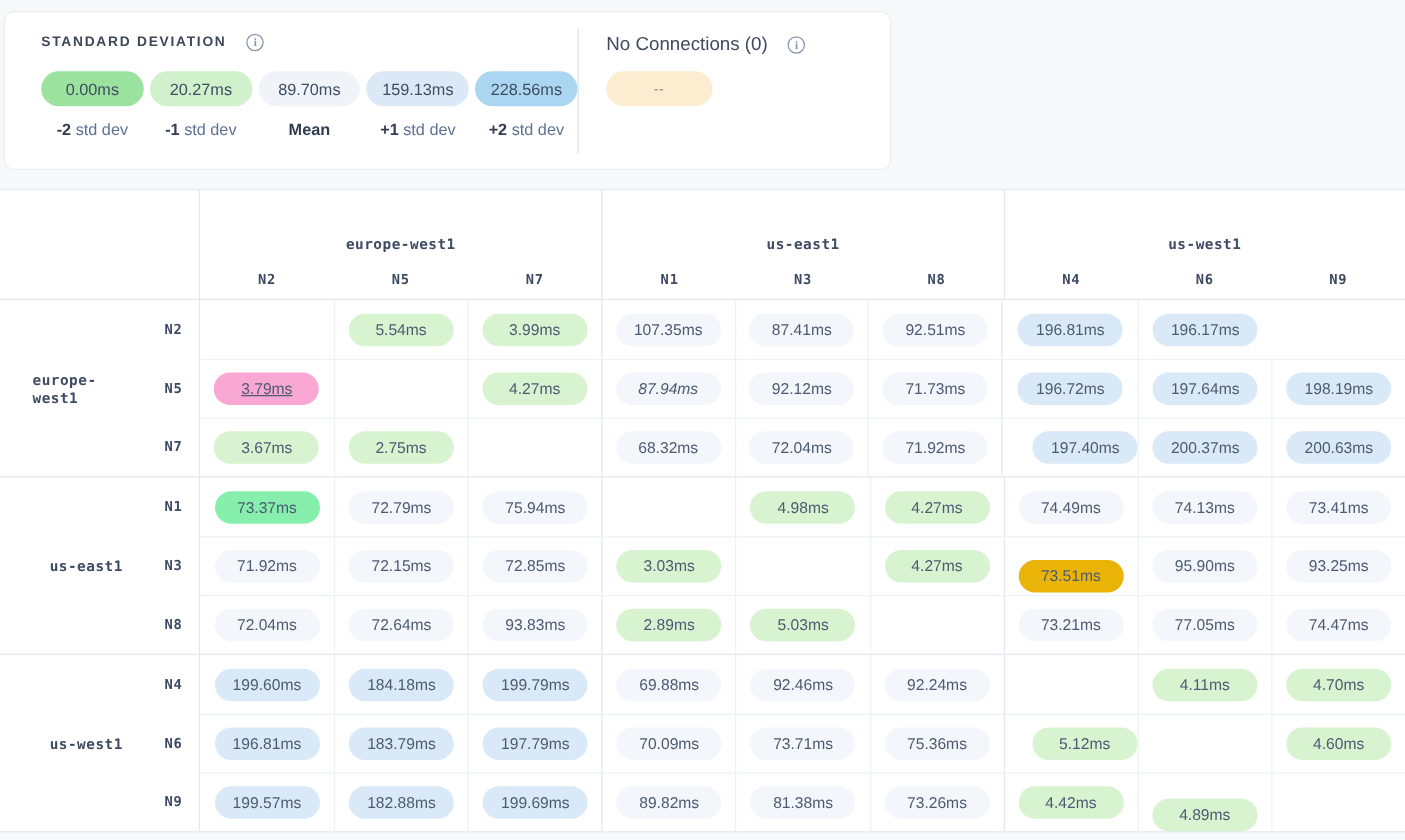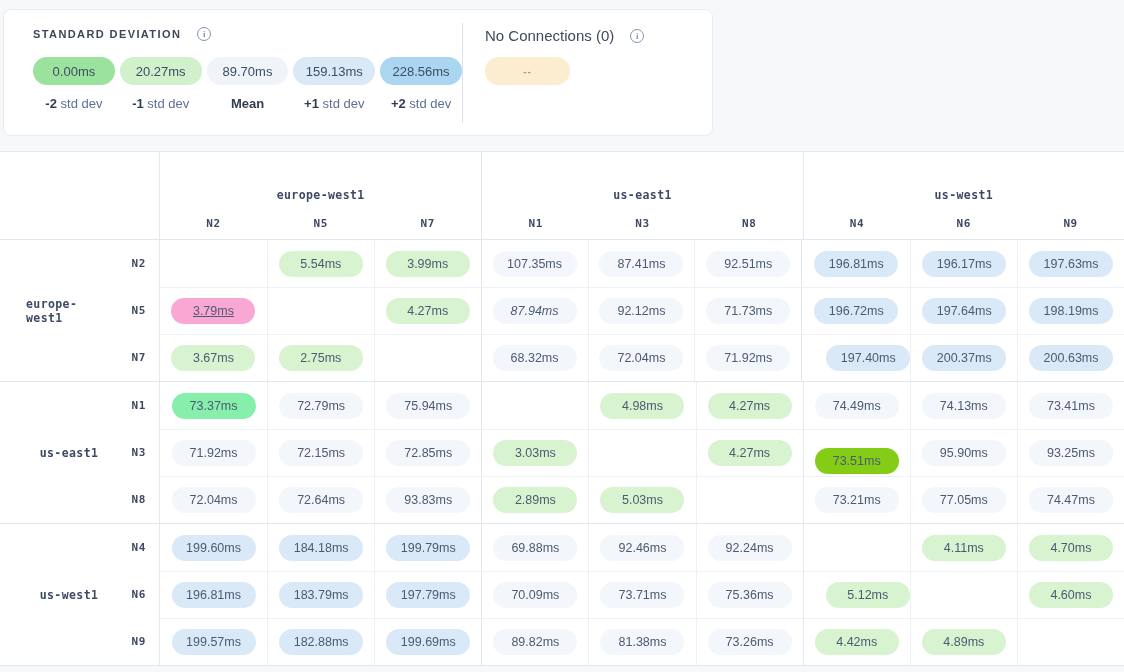--- a/index.html
+++ b/index.html
@@ -195,23 +195,20 @@
         </div>
         <div class="cell bll" style="grid-area: 1 / 8;">
           <div class="pill" style="background: rgb(243, 246, 250);">92.51ms</div>
         </div>
         <div class="cell blg" style="grid-area: 1 / 9;">
           <div class="pill" style="background: rgb(218, 233, 247);">196.81ms</div>
         </div>
         <div class="cell bll" style="grid-area: 1 / 10;">
           <div class="pill" style="background: rgb(218, 233, 247);">196.17ms</div>
         </div>
-        <div class="cell bll" style="grid-area: 1 / 11;">
-          <div class="pill" style="background: rgb(218, 233, 247);">197.63ms</div>
-        </div>
         <div class="node-cell mono-label" style="grid-row: 2;">N5</div>
         <div class="cell bt" style="grid-area: 2 / 3;">
           <div class="pill" style="background: #f9a8d4; text-decoration: underline;">3.79ms</div>
         </div>
         <div class="cell bll bt" style="grid-area: 2 / 4;"></div>
         <div class="cell bll bt" style="grid-area: 2 / 5;">
           <div class="pill" style="background: rgb(216, 243, 208);">4.27ms</div>
         </div>
         <div class="cell blg bt" style="grid-area: 2 / 6; font-style: italic;">
           <div class="pill" style="background: rgb(243, 246, 250);">87.94ms</div>
@@ -297,21 +294,21 @@
           <div class="pill" style="background: rgb(243, 246, 250);">72.85ms</div>
         </div>
         <div class="cell blg bt" style="grid-area: 2 / 6;">
           <div class="pill" style="background: rgb(216, 243, 208);">3.03ms</div>
         </div>
         <div class="cell bll bt" style="grid-area: 2 / 7;"></div>
         <div class="cell bll bt" style="grid-area: 2 / 8;">
           <div class="pill" style="background: rgb(216, 243, 208);">4.27ms</div>
         </div>
         <div class="cell blg bt" style="grid-area: 2 / 9;">
-          <div class="pill" style="background: #84cc16; margin-top: 16px;">73.51ms</div>
+          <div class="pill" style="background: #eab308; margin-top: 16px;">73.51ms</div>
         </div>
         <div class="cell bll bt" style="grid-area: 2 / 10;">
           <div class="pill" style="background: rgb(243, 246, 250);">95.90ms</div>
         </div>
         <div class="cell bll bt" style="grid-area: 2 / 11;">
           <div class="pill" style="background: rgb(243, 246, 250);">93.25ms</div>
         </div>
         <div class="node-cell mono-label" style="grid-row: 3;">N8</div>
         <div class="cell bt" style="grid-area: 3 / 3;">
           <div class="pill" style="background: rgb(243, 246, 250);">72.04ms</div>
@@ -408,19 +405,19 @@
         </div>
         <div class="cell bll bt" style="grid-area: 3 / 7;">
           <div class="pill" style="background: rgb(243, 246, 250);">81.38ms</div>
         </div>
         <div class="cell bll bt" style="grid-area: 3 / 8;">
           <div class="pill" style="background: rgb(243, 246, 250);">73.26ms</div>
         </div>
         <div class="cell blg bt" style="grid-area: 3 / 9;">
           <div class="pill" style="background: rgb(216, 243, 208);">4.42ms</div>
         </div>
-        <div class="cell bll bt" style="grid-area: 3 / 10;">
+        <div class="cell bll bt" style="grid-area: 3 / 10; align-items: flex-end;">
           <div class="pill" style="background: rgb(216, 243, 208);">4.89ms</div>
         </div>
         <div class="cell bll bt" style="grid-area: 3 / 11;"></div>
       </div>
     </div>
 </div>
 
 </body></html>

